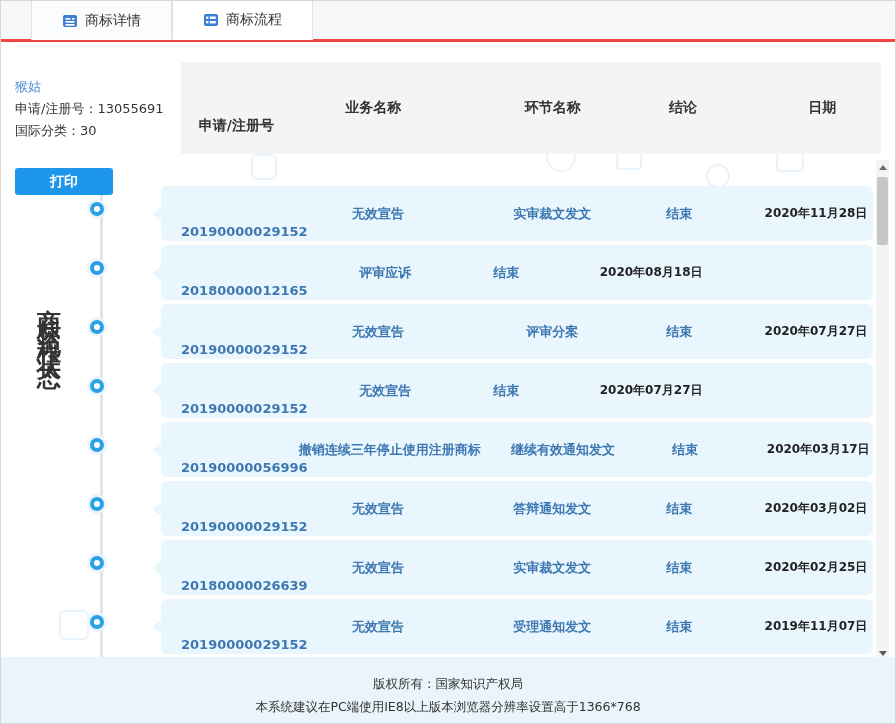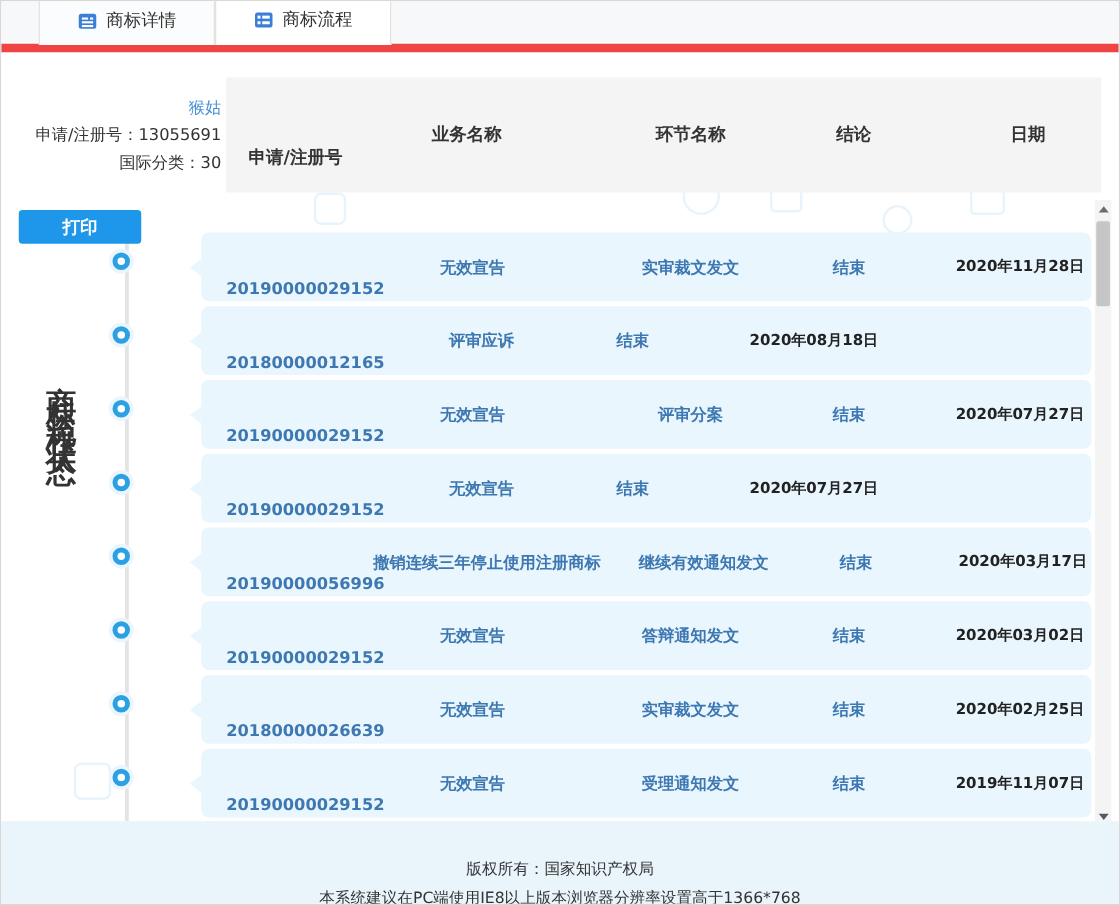--- a/index.html
+++ b/index.html
@@ -15,21 +15,21 @@
     border: 1px solid #d8d8d8;
     background: #fff;
     overflow: hidden;
   }
   
   .tabbar {
     position: absolute;
     top: 0; left: 0; right: 0;
     height: 41px;
     background: #f7f8f9;
-    border-bottom: 7px solid #ef4444;
+    border-bottom: 3px solid #ef4444;
     display: flex;
     align-items: flex-end;
     padding-left: 30px;
   }
   .tab {
     display: flex;
     align-items: center;
     gap: 7px;
     height: 40px;
     padding: 0 30px;
@@ -60,21 +60,21 @@
     position: absolute;
     border: 2px solid #e8f4fc;
     z-index: 0;
   }
   
   .summary {
     position: absolute;
     left: 14px; top: 20px;
     width: 162px; height: 92px;
     background: #fff;
-    text-align: right;
+    text-align: left;
     font-size: 13px;
     color: #333;
     padding-top: 14px;
     line-height: 22px;
     z-index: 2;
   }
   .summary .tm-name {
     color: #4a90d9;
     text-decoration: none;
     font-size: 13px;
@@ -212,21 +212,21 @@
     border-radius: 2px;
     cursor: pointer;
   }
   
   .footer {
     position: absolute;
     left: 0; right: 0; bottom: 0;
     height: 66px;
     background: #e9f4fb;
     text-align: center;
-    padding-top: 26px;
+    padding-top: 15px;
     font-size: 12.5px;
     color: #333;
     line-height: 23px;
     z-index: 5;
   }
 </style>
 </head>
 <body>
 
 <div class="page">

